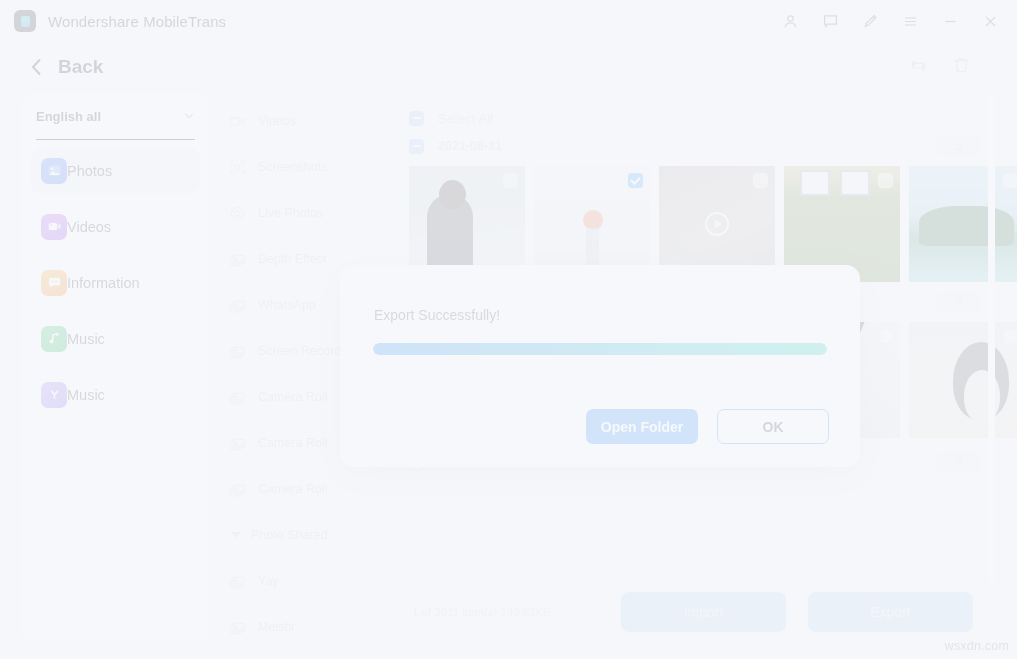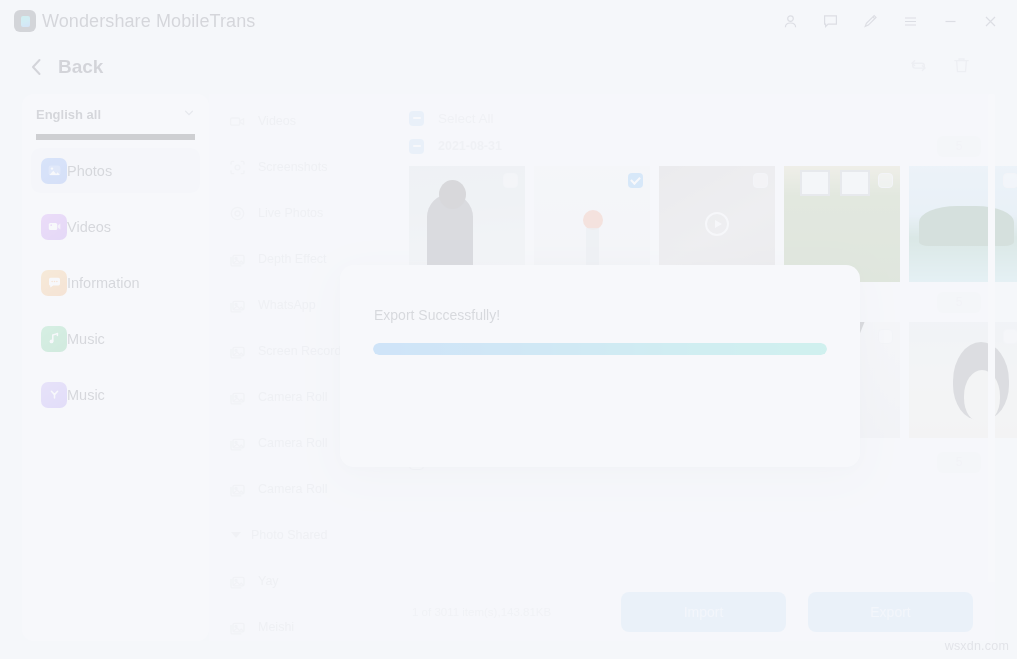--- a/index.html
+++ b/index.html
@@ -24,21 +24,21 @@
     width: 22px; height: 22px; margin-left: 14px;
     border-radius: 6px;
     background: #22262e;
     display: flex; align-items: center; justify-content: center;
   }
   .logo-inner {
     width: 9px; height: 11px; border-radius: 2px;
     background: linear-gradient(160deg, #14c7b8 0%, #1fb4d8 50%, #2b7de8 100%);
   }
   .app-title {
-    margin-left: 6px; font-size: 18px; color: #2b3038; letter-spacing: .1px;
+    margin-left: 12px; font-size: 15px; color: #2b3038; letter-spacing: .1px;
   }
   .win-ctrls {
     margin-left: auto; display: flex; align-items: center;
     gap: 10px; padding-right: 12px;
   }
   .wbtn {
     width: 30px; height: 28px; display: flex; align-items: center; justify-content: center;
     border-radius: 5px; cursor: default;
   }
   .wbtn svg { display: block; }
@@ -60,21 +60,21 @@
   
   .leftpanel {
     position: absolute; left: 22px; top: 94px;
     width: 187px; height: 547px;
     background: #ffffff;
     border-radius: 12px;
   }
   .lang {
     height: 46px; margin: 0 14px;
     display: flex; align-items: center;
-    border-bottom: 6px solid #000000;
+    border-bottom: 1px solid #000000;
   }
   .lang-label { font-size: 13px; color: #2b3038; font-weight: 600; }
   .lang-caret { margin-left: auto; }
 
   .navlist { padding: 8px 9px 0 9px; }
   .navitem {
     height: 45px; display: flex; align-items: center; 
     padding-left: 10px; border-radius: 9px; margin-bottom: 11px;
   }
   .navitem.active { background: #f1f3f8; }
@@ -633,17 +633,21 @@
     </div>
   </div>
 
   <div class="modal-wrap">
     <div class="veil"></div>
     <div class="modal">
       <div class="modal-msg">Export Successfully!</div>
       <div class="progress">
         <div class="progress-fill" style="width:100%"></div>
       </div>
+      <div class="modal-actions">
+        <button class="btn-primary">Open Folder</button>
+        <button class="btn-outline">OK</button>
+      </div>
     </div>
   </div>
 
   <div class="watermark">wsxdn.com</div>
 </div>
 
 </body></html>

